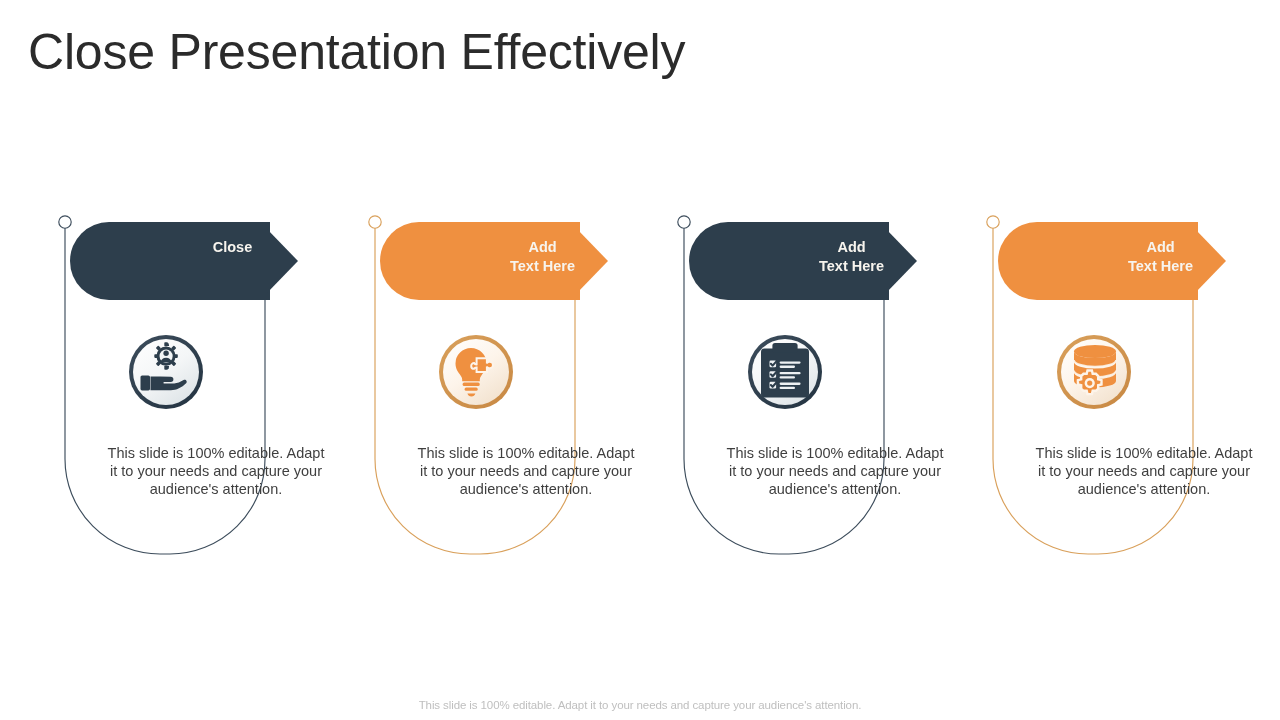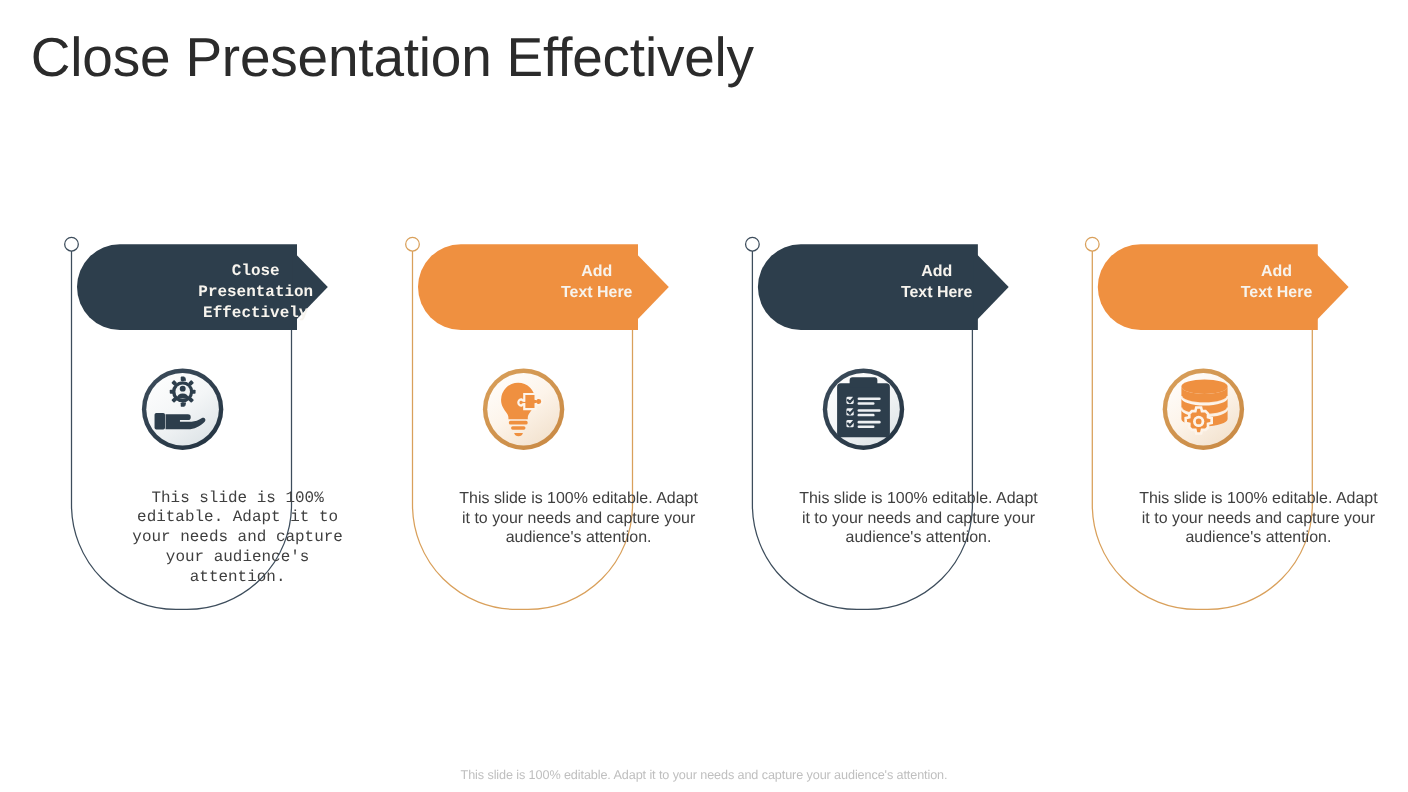--- a/index.html
+++ b/index.html
@@ -97,21 +97,21 @@
     color: #bfbfbf;
     letter-spacing: -0.1px;
   }
 </style>
 </head>
 <body>
 
 <div id="slide-title">Close Presentation Effectively</div>
 
 <div id="cards">
-    <div class="card" style="left: 60px; font-family: Liberation Mono, monospace;">
+    <div class="card" style="left: 60px;">
       <svg class="card-svg" viewBox="0 0 310 720">
     <defs>
       <linearGradient id="badgeGrad0" x1="0" y1="0" x2="0.7" y2="1">
         <stop offset="0%" stop-color="#ffffff"></stop>
         <stop offset="55%" stop-color="#f4f6f7"></stop>
         <stop offset="100%" stop-color="#dfe5e8"></stop>
       </linearGradient>
       <linearGradient id="ringGrad0" x1="0" y1="0" x2="0.8" y2="1">
         <stop offset="0%" stop-color="#3d4d5c"></stop>
         <stop offset="100%" stop-color="#253543"></stop>
@@ -152,21 +152,20 @@
         <path d="M30.6 26.3 a5.6 5.6 0 0 1 11 0 z"></path>
       </g>
       <g fill="#2d3e4c">
         <path d="M20.5 40.5 h9.8 a3 3 0 0 1 0 0 l10.5 0.2 a2.6 2.6 0 0 1 0 5.2 l-7.2 0 l0 1.5 l10.6 0
                  c3.2 0 6.1 -1.3 9.4 -3.3 c2 -1.2 4.3 1.4 2.5 3.2 c-4.4 4.4 -9.6 6.9 -15.2 6.9 l-20.4 0 z"></path>
         <rect x="10.5" y="39.4" width="9.5" height="15" rx="1.6"></rect>
       </g>
         </svg></div>
       <div class="banner-text">
         <span class="banner-line">Close</span>
-        <span class="banner-line">Presentation Effectively</span>
       </div>
       <div class="body-text">This slide is 100% editable. Adapt it to your needs and capture your audience's attention.</div>
     </div>
     <div class="card" style="left: 370px;">
       <svg class="card-svg" viewBox="0 0 310 720">
     <defs>
       <linearGradient id="badgeGrad1" x1="0" y1="0" x2="0.7" y2="1">
         <stop offset="0%" stop-color="#ffffff"></stop>
         <stop offset="55%" stop-color="#fdf4ea"></stop>
         <stop offset="100%" stop-color="#f3e3d0"></stop>

